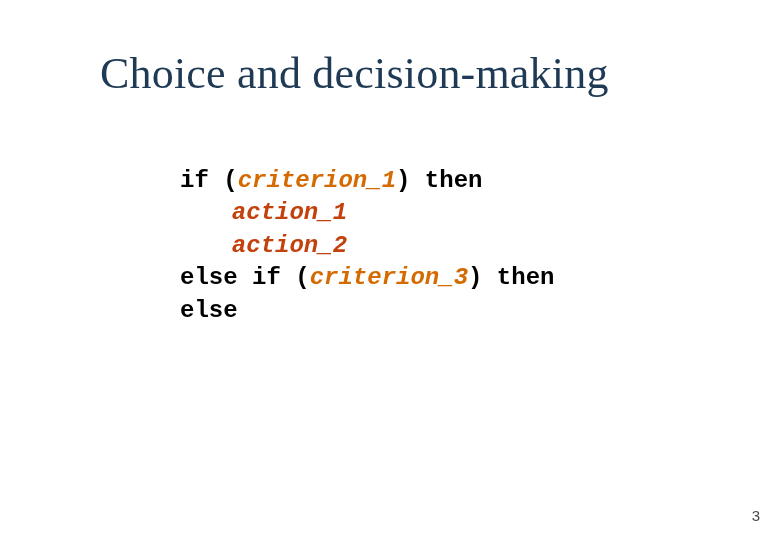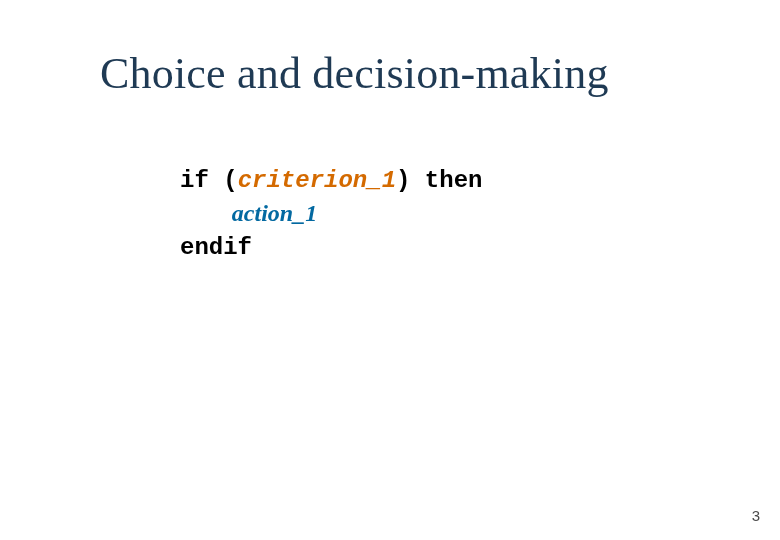--- a/index.html
+++ b/index.html
@@ -42,22 +42,21 @@
   .code-block .line {
     white-space: pre;
   }
   .k {  }
   .crit {
     color: #d46a00;
     font-style: italic;
   }
   .act {
     font-style: italic;
-    color: #0369a1;
-    font-family: Liberation Serif, serif;
+    color: #c2410c;
   }
   .indent {
     display: inline-block;
     width: 3.6ch;
   }
   .page-num {
     position: absolute;
     right: 20px;
     bottom: 16px;
     font-family: Arial, Helvetica, sans-serif;
@@ -68,18 +67,20 @@
 </head>
 <body>
 
 <div class="slide">
 
   <div class="title">Choice and decision-making</div>
 
   <div class="code-block">
     <div class="line"><span class="k">if </span><span>(</span><span class="crit">criterion_1</span><span>) then</span></div>
     <div class="line"><span class="indent"></span><span class="act">action_1</span></div>
-    <div class="line"><span class="k">endif</span></div>
+    <div class="line"><span class="indent"></span><span class="act">action_2</span></div>
+    <div class="line"><span class="k">else if </span><span>(</span><span class="crit">criterion_3</span><span>) then</span></div>
+    <div class="line"><span class="k">else</span></div>
   </div>
 
   <div class="page-num">3</div>
 
 </div>
 
 </body></html>

